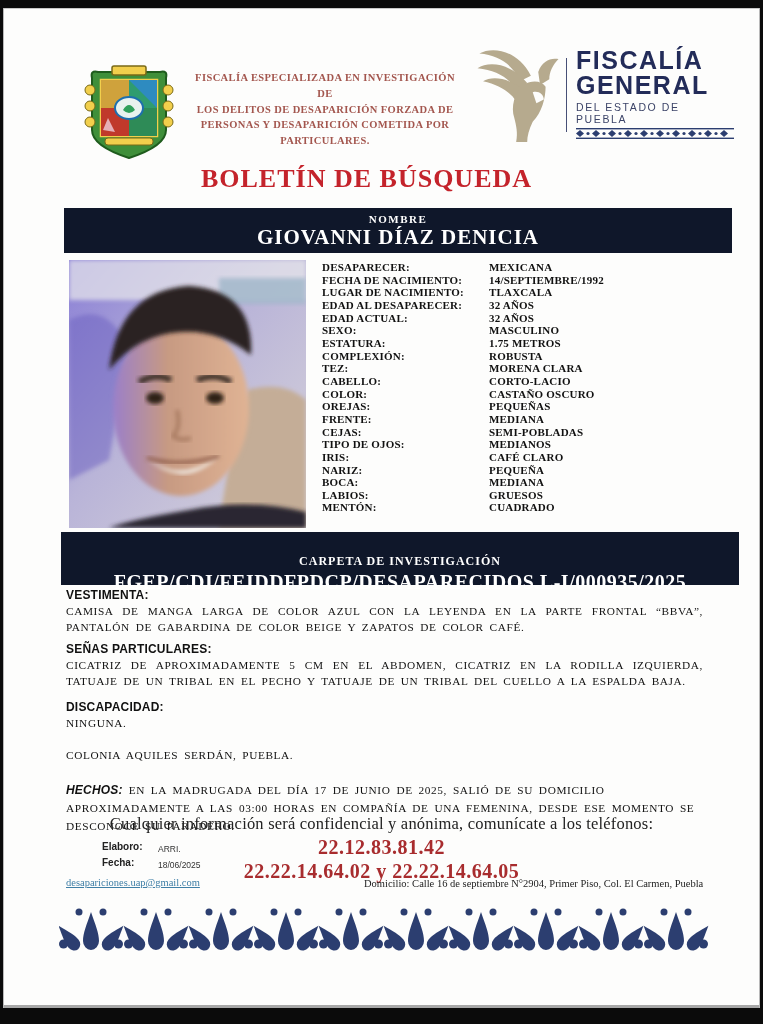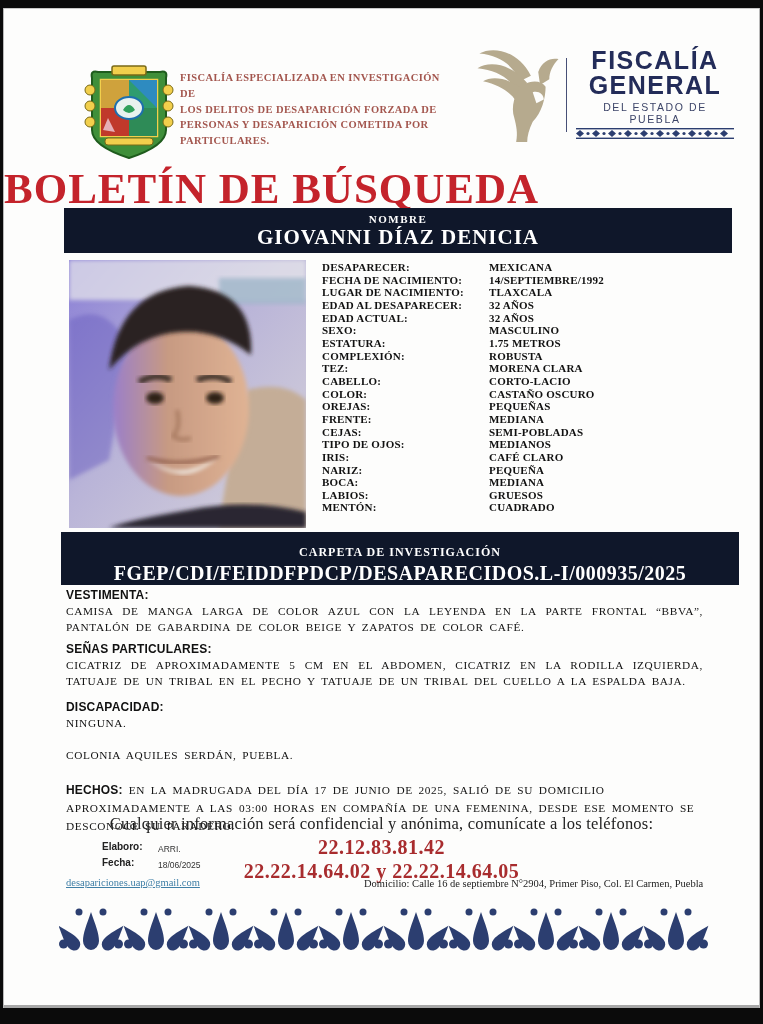--- a/index.html
+++ b/index.html
@@ -12,61 +12,61 @@
   .page{
     position:absolute;left:3px;right:3px;top:8px;bottom:16px;
     background:#fdfdfc;
     border-left:1px solid #b9b9b9;border-right:1px solid #b9b9b9;
     box-shadow:inset 0 -3px 0 #a8a8a8, inset 0 1px 0 #c9c9c9;
     overflow:hidden;
   }
   
   .coat{position:absolute;left:78px;top:54px;width:94px;height:100px;}
   .agency{
-    position:absolute;left:176px;top:62px;width:278px;
-    text-align:left;color:#a3564e;font-weight:bold;
+    position:absolute;left:182px;top:62px;width:278px;
+    text-align:center;color:#a3564e;font-weight:bold;
     font-size:10.5px;line-height:1.5;letter-spacing:.4px;font-family:Liberation Serif, serif;
   }
-  .fge-logo{position:absolute;left:468px;top:28px;width:262px;height:118px;display:flex;align-items:center;text-align:center;}
+  .fge-logo{position:absolute;left:468px;top:28px;width:262px;height:118px;display:flex;align-items:center;}
   .fge-wing{width:92px;height:104px;flex:0 0 auto;}
   .fge-divider{width:2px;height:74px;background:#27305e;opacity:.85;margin:0 9px 0 2px;}
   .fge-text{font-family:"Liberation Sans",sans-serif;color:#232c59;}
   .fge-line1,.fge-line2{font-size:25px;font-weight:bold;letter-spacing:1.5px;line-height:1.0;}
   .fge-sub{font-size:10.5px;letter-spacing:1.6px;color:#3c4468;margin-top:3px;}
   .fge-band{margin-top:3px;width:158px;height:11px;}
   
   .title{
-    position:absolute;left:0;right:30px;top:156px;text-align:left;
-    color:#c4232b;font-size:43px;font-weight:bold;letter-spacing:1px;
+    position:absolute;left:0;right:30px;top:156px;text-align:center;
+    color:#c4232b;font-size:26px;font-weight:bold;letter-spacing:1px;
   }
   .gold-banner{
     position:absolute;left:60px;right:27px;background:#0f172a;color:#fff;text-align:center;
   }
   .name-banner{top:200px;height:45px;padding-top:4px;}
   .banner-label{font-size:11px;font-weight:bold;letter-spacing:1.5px;line-height:1.3;}
   .banner-name{font-size:21px;font-weight:bold;letter-spacing:1px;line-height:1.1;}
-  .carpeta-banner{top:524px;height:53px;left:57px;right:20px;padding-top:12px;}
+  .carpeta-banner{top:524px;height:53px;left:57px;right:20px;padding-top:21px;}
   .carpeta-label{font-size:12px;font-weight:bold;letter-spacing:1px;line-height:1.4;}
   .carpeta-value{font-size:20px;font-weight:bold;letter-spacing:.5px;line-height:1.2;}
   
   .photo{position:absolute;left:65px;top:252px;width:237px;height:268px;background:#9a8fb8;}
   .fields{position:absolute;left:318px;top:253px;right:28px;}
   .field-row{display:flex;font-size:11px;font-weight:bold;line-height:12.65px;color:#111;}
   .f-label{width:167px;flex:0 0 auto;letter-spacing:.2px;}
   .f-value{flex:1;letter-spacing:.2px;}
   
   .section{position:absolute;left:62px;right:56px;color:#111;}
   .sec-heading{font-family:"Liberation Sans",sans-serif;font-size:12px;font-weight:bold;letter-spacing:.2px;}
   .sec-body{font-size:11.3px;letter-spacing:.6px;word-spacing:2.5px;line-height:1.42;text-align:justify;margin-top:1px;}
   .sec-vestimenta{top:580px;}
   .sec-senas{top:634px;}
   .sec-discapacidad{top:692px;}
   .sec-ultimavez{top:738px;}
   .sec-hechos{top:772px;}
-  .sec-hechos .sec-heading{display:inline;}
+  .sec-hechos .sec-heading{display:inline;font-style:italic;}
   .sec-hechos .sec-body{display:inline;}
   
   .cta{position:absolute;left:40px;right:40px;top:806px;text-align:center;font-size:16.5px;color:#222;letter-spacing:.2px;}
   .phone{position:absolute;left:0;right:0;text-align:center;color:#a82c2e;font-weight:bold;font-size:20px;letter-spacing:.5px;}
   .phone-1{top:828px;}
   .phone-2{top:852px;}
   .elaboro-block{position:absolute;left:66px;top:832px;font-family:"Liberation Sans",sans-serif;font-size:10px;color:#222;}
   .elab-row{display:flex;gap:8px;line-height:14px;margin-left:32px;}
   .elab-label{font-weight:bold;width:48px;}
   .elab-value{font-size:8.5px;padding-top:2px;color:#333;}

